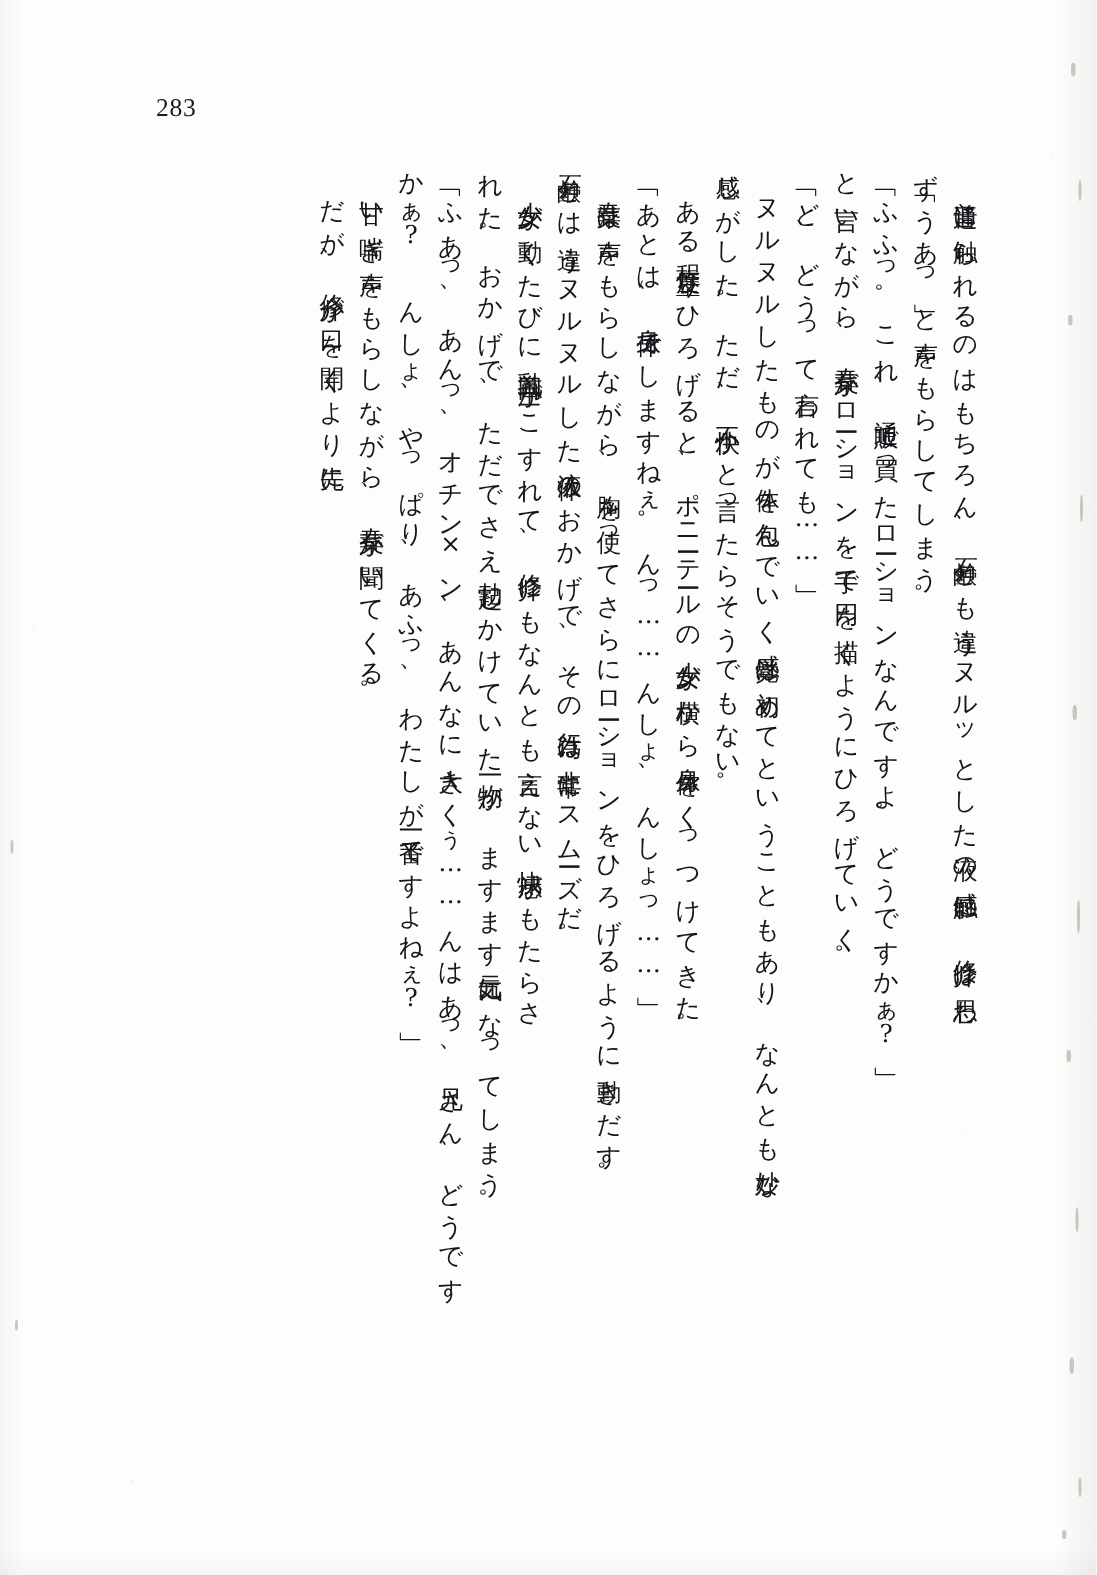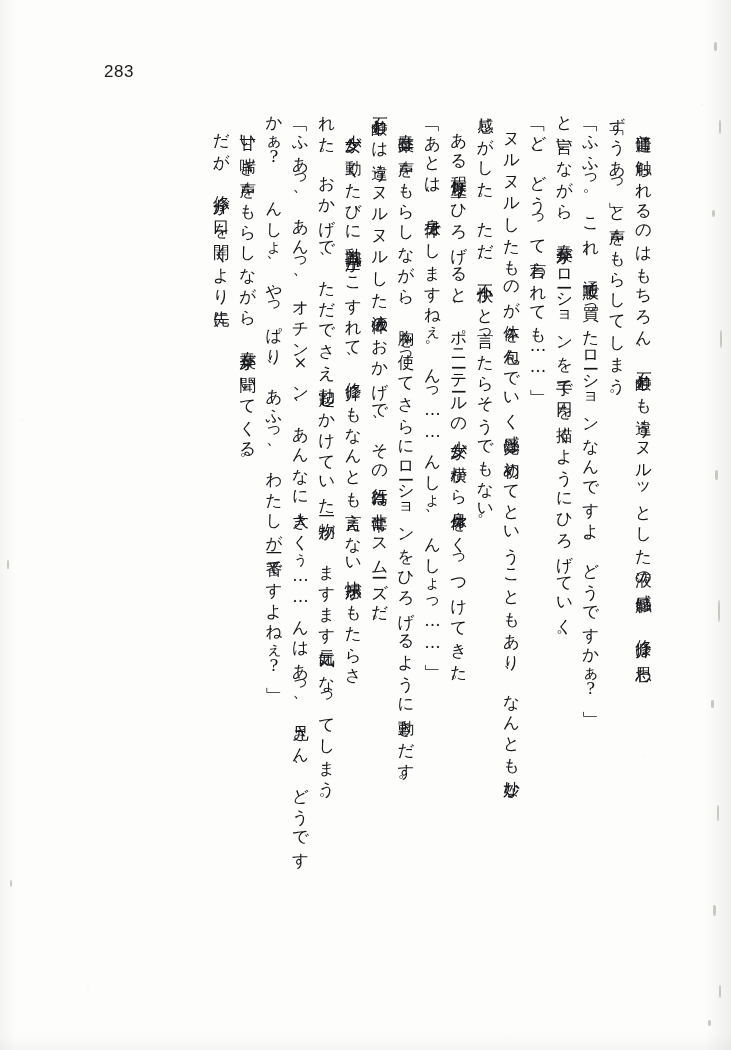--- a/index.html
+++ b/index.html
@@ -73,21 +73,21 @@
     opacity: 0.75;
   }
 
   .page-number {
     position: absolute;
     top: 62px;
     left: 104px;
     font-size: 17px;
     color: #1b1b1b;
     letter-spacing: 0.5px;
-    font-family: Liberation Sans, sans-serif;
+    font-family: Liberation Serif, serif;
   }
 
   
   .text-block {
     position: absolute;
     top: 104px;
     right: 80px;
     height: 900px;
     width: 520px;
     display: flex;

